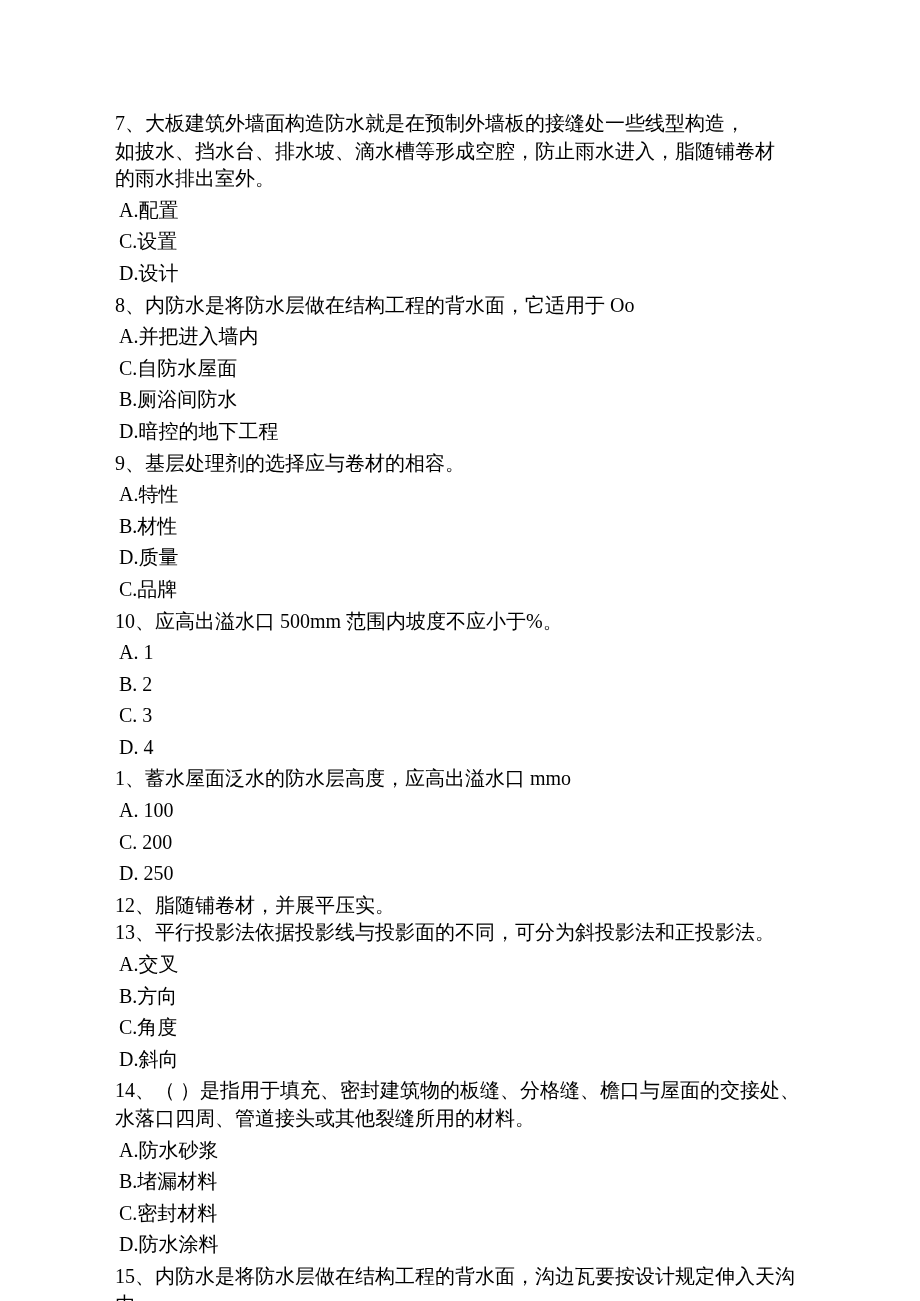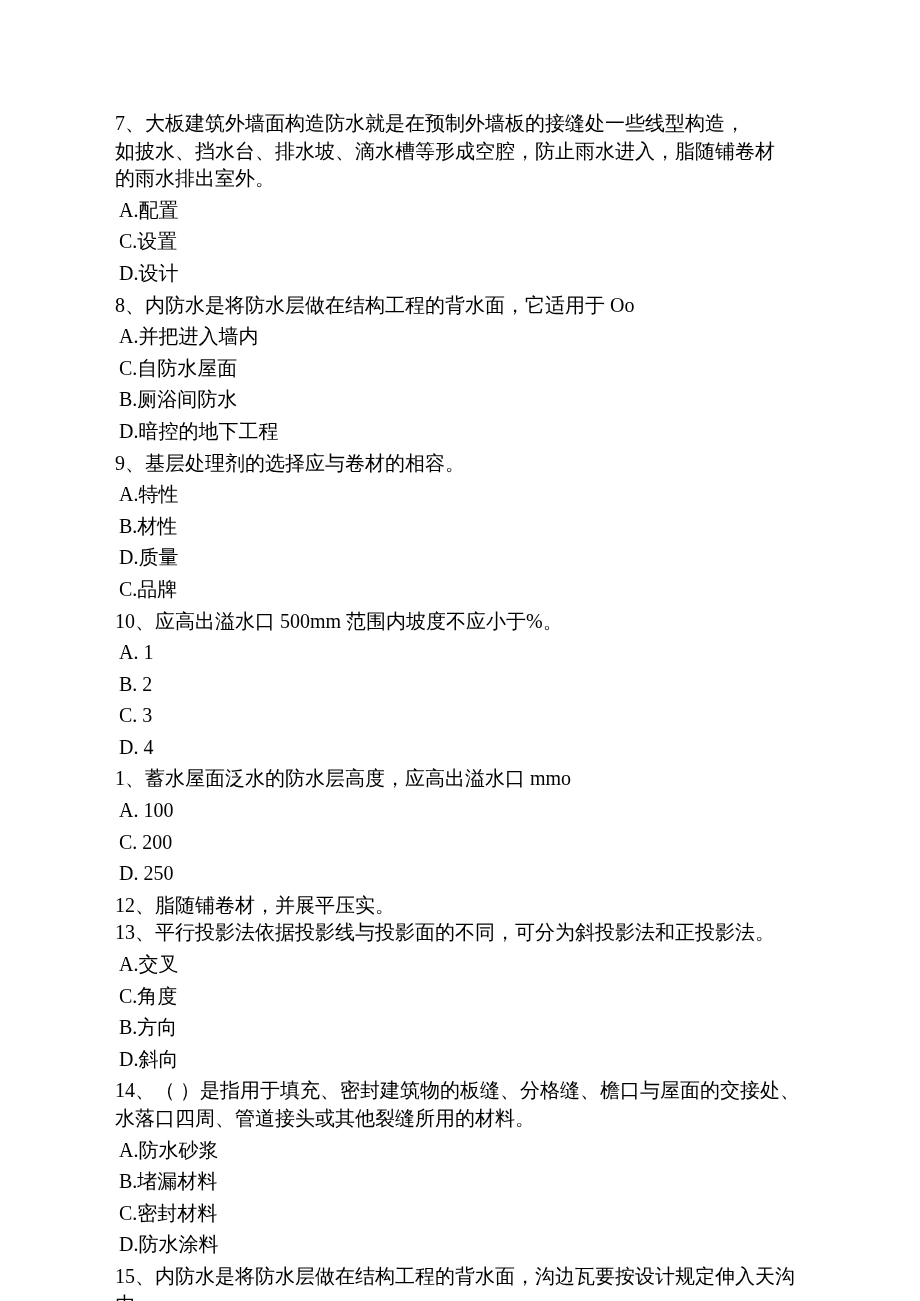--- a/index.html
+++ b/index.html
@@ -65,22 +65,22 @@
     <p class="option">D.   250</p>
   </div>
 
   <div class="question-block">
     <p class="q-text"><span>12、</span><span>脂随铺卷材，并展平压实。</span></p>
   </div>
 
   <div class="question-block">
     <p class="q-text"><span>13、</span><span>平行投影法依据投影线与投影面的不同，可分为斜投影法和正投影法。</span></p>
     <p class="option">A.交叉</p>
+    <p class="option">B.方向</p>
     <p class="option">C.角度</p>
-    <p class="option">B.方向</p>
     <p class="option">D.斜向</p>
   </div>
 
   <div class="question-block">
     <p class="q-text"><span>14、</span><span>（ ）是指用于填充、密封建筑物的板缝、分格缝、檐口与屋面的交接处、</span></p>
     <p class="q-text">水落口四周、管道接头或其他裂缝所用的材料。</p>
     <p class="option">A.防水砂浆</p>
     <p class="option">B.堵漏材料</p>
     <p class="option">C.密封材料</p>
     <p class="option">D.防水涂料</p>

